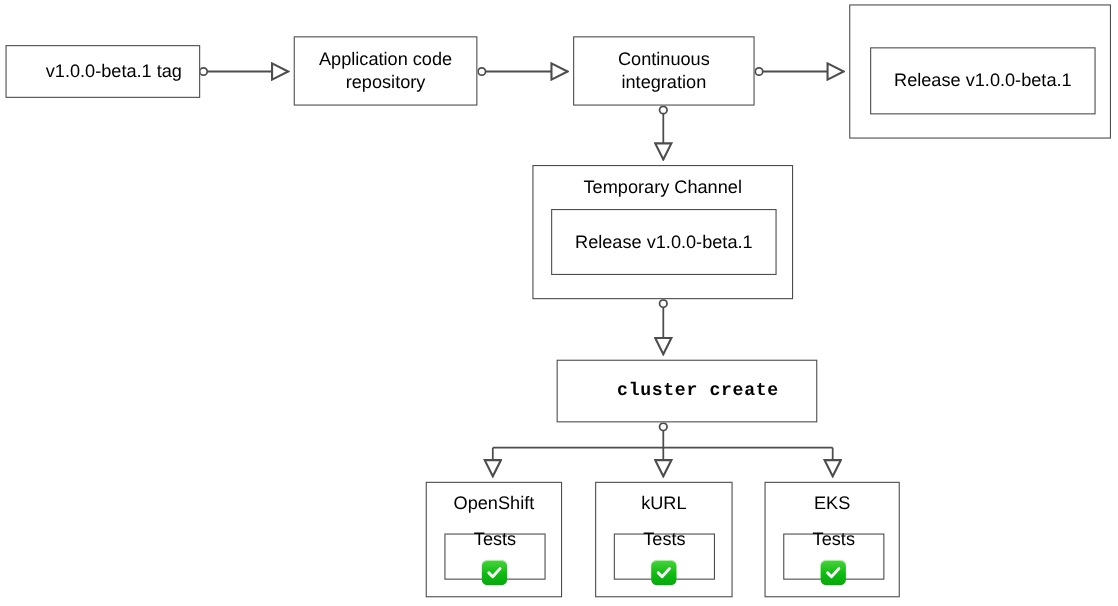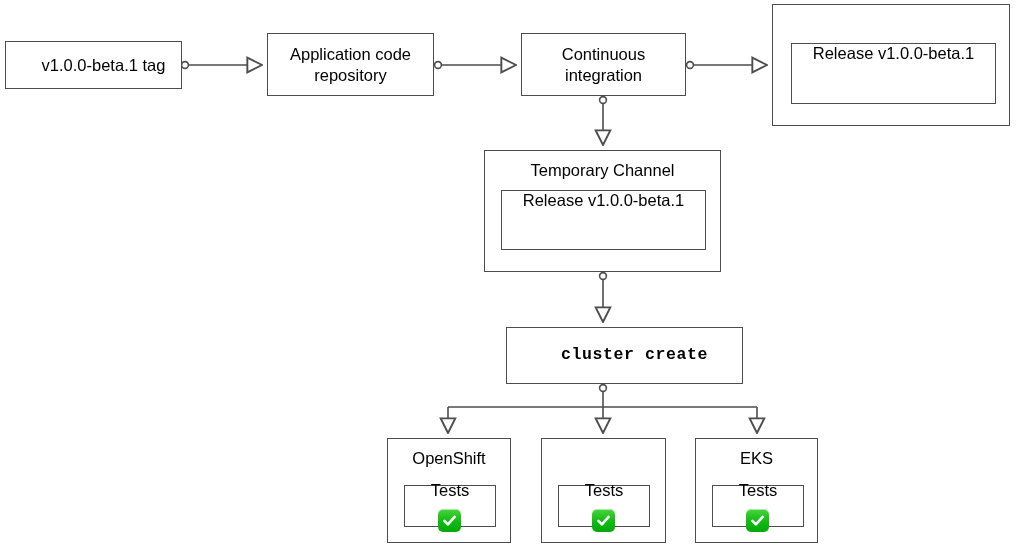--- a/index.html
+++ b/index.html
@@ -57,20 +57,21 @@
     color: #000000;
     font-size: 16.5px;
     line-height: 1.2;
   }
   .inner-box {
     position: absolute;
     box-sizing: border-box;
     border: 1.6px solid #4d4d4d;
     background: #ffffff;
     display: flex;
+    align-items: center;
     justify-content: center;
     color: #000000;
     font-size: 16.5px;
   }
   .tests-row {
     display: flex;
     align-items: center;
     justify-content: center;
     gap: 9px;
     flex-direction: column;
@@ -164,20 +165,21 @@
         <span class="check-badge">
           <svg width="17" height="17" viewBox="0 0 17 17">
             <path d="M3.4 8.8 L6.9 12.3 L13.6 4.9" fill="none" stroke="#ffffff" stroke-width="2.6" stroke-linecap="round" stroke-linejoin="round"></path>
           </svg>
         </span>
       </span>
     </div>
   </div>
 
   <div class="group" style="left:541px; top:438px; width:125px; height:105px;">
+    <div class="group-title" style="top:10px;">kURL</div>
     <div class="inner-box" style="left:16px; top:46px; width:92px; height:42px;">
       <span class="tests-row">
         <span>Tests</span>
         <span class="check-badge">
           <svg width="17" height="17" viewBox="0 0 17 17">
             <path d="M3.4 8.8 L6.9 12.3 L13.6 4.9" fill="none" stroke="#ffffff" stroke-width="2.6" stroke-linecap="round" stroke-linejoin="round"></path>
           </svg>
         </span>
       </span>
     </div>

